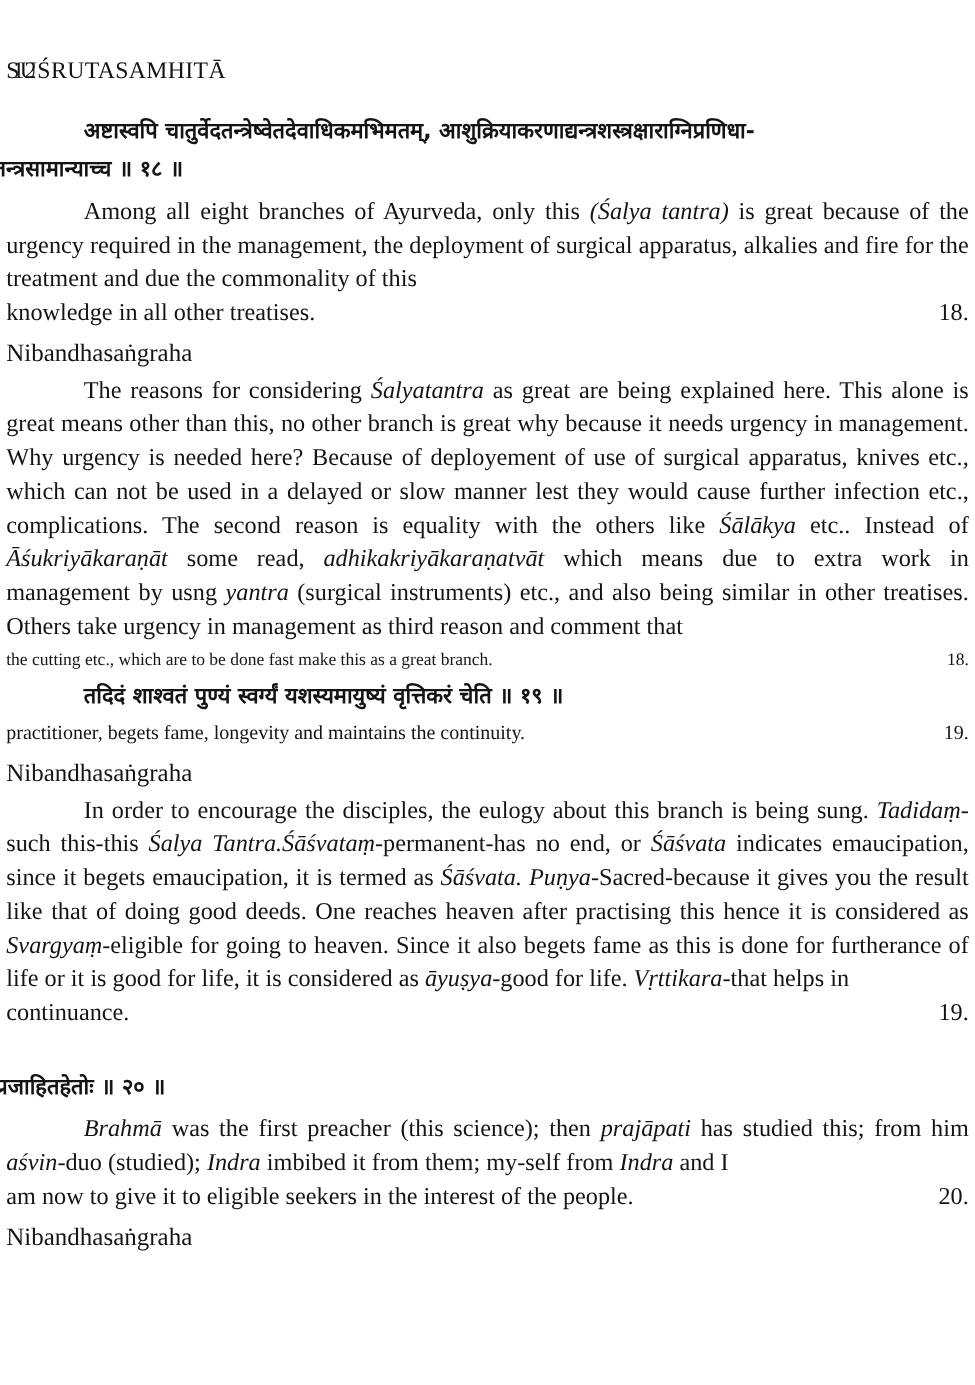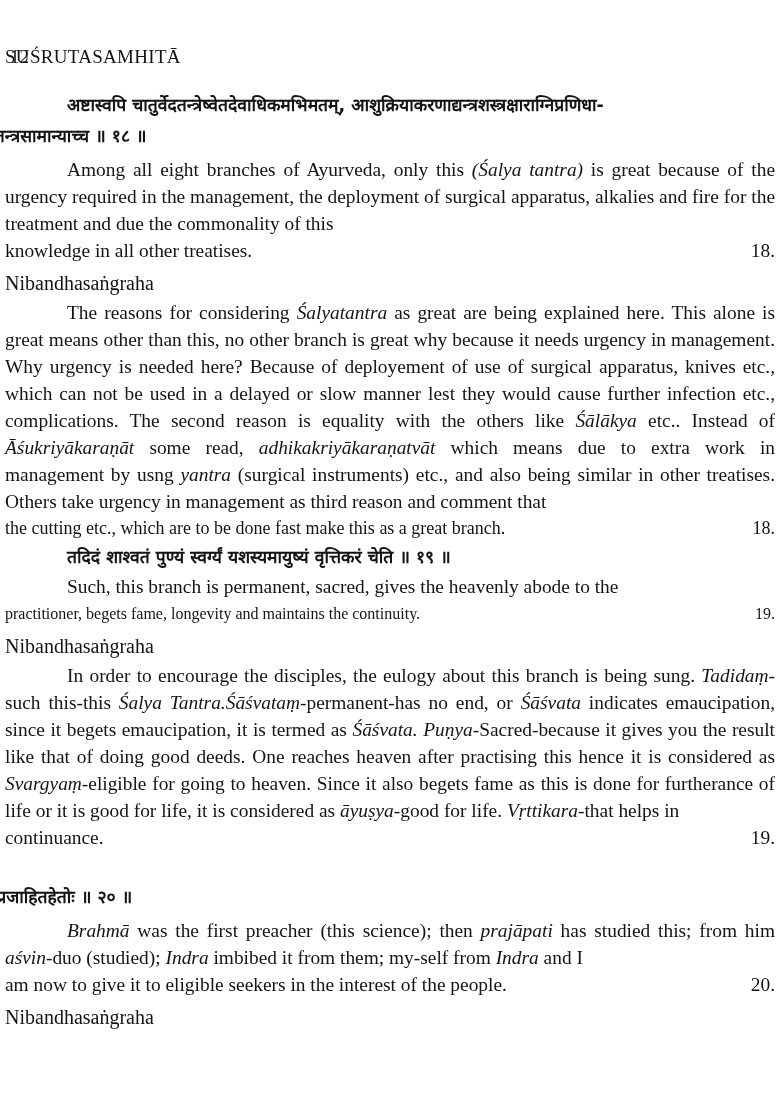--- a/index.html
+++ b/index.html
@@ -44,27 +44,26 @@
   </p>
   <div class="gap-s"></div>
   <p class="body"><span>Among all eight branches of Ayurveda, only this </span><i>(Śalya tantra)</i><span> is great because of the urgency required in the management, the deployment of surgical apparatus, alkalies and fire for the treatment and due the commonality of this</span></p>
   <div class="verse-end" style="font-size:19.4px;line-height:27px;">
     <span>knowledge in all other treatises.</span>
     <span>18.</span>
   </div>
 
   <h3 class="section">Nibandhasaṅgraha</h3>
   <p class="body"><span>The reasons for considering </span><i>Śalyatantra</i><span> as great are being explained here. This alone is great means other than this, no other branch is great why because it needs urgency in management. Why urgency is needed here? Because of deployement of use of surgical apparatus, knives etc., which can not be used in a delayed or slow manner lest they would cause further infection etc., complications. The second reason is equality with the others like </span><i>Śālākya</i><span> etc.. Instead of </span><i>Āśukriyākaraṇāt</i><span> some read, </span><i>adhikakriyākaraṇatvāt</i><span> which means due to extra work in management by usng </span><i>yantra</i><span> (surgical instruments) etc., and also being similar in other treatises. Others take urgency in management as third reason and comment that</span></p>
-  <div class="verse-end" style="font-size:18px;line-height:27px;">
+  <div class="verse-end" style="font-size:14px;line-height:27px;">
     <span>the cutting etc., which are to be done fast make this as a great branch.</span>
     <span>18.</span>
   </div>
 
   <p class="sanskrit">तदिदं शाश्वतं पुण्यं स्वर्ग्यं यशस्यमायुष्यं वृत्तिकरं चेति ॥ १९ ॥</p>
-  <p class="body">Such, this branch is permanent, sacred, gives the heavenly abode to the</p>
   <div class="verse-end" style="font-size:16px;line-height:27px;">
     <span>practitioner, begets fame, longevity and maintains the continuity.</span>
     <span>19.</span>
   </div>
 
   <h3 class="section">Nibandhasaṅgraha</h3>
   <p class="body"><span>In order to encourage the disciples, the eulogy about this branch is being sung. </span><i>Tadidaṃ</i><span>- such this-this </span><i>Śalya Tantra.Śāśvataṃ</i><span>-permanent-has no end, or </span><i>Śāśvata</i><span> indicates emaucipation, since it begets emaucipation, it is termed as </span><i>Śāśvata.</i><span> </span><i>Puṇya</i><span>-Sacred-because it gives you the result like that of doing good deeds. One reaches heaven after practising this hence it is considered as </span><i>Svargyaṃ</i><span>-eligible for going to heaven. Since it also begets fame as this is done for furtherance of life or it is good for life, it is considered as </span><i>āyuṣya</i><span>-good for life. </span><i>Vṛttikara</i><span>-that helps in</span></p>
   <div class="verse-end" style="font-size:19.4px;line-height:27px;">
     <span>continuance.</span>
     <span>19.</span>

